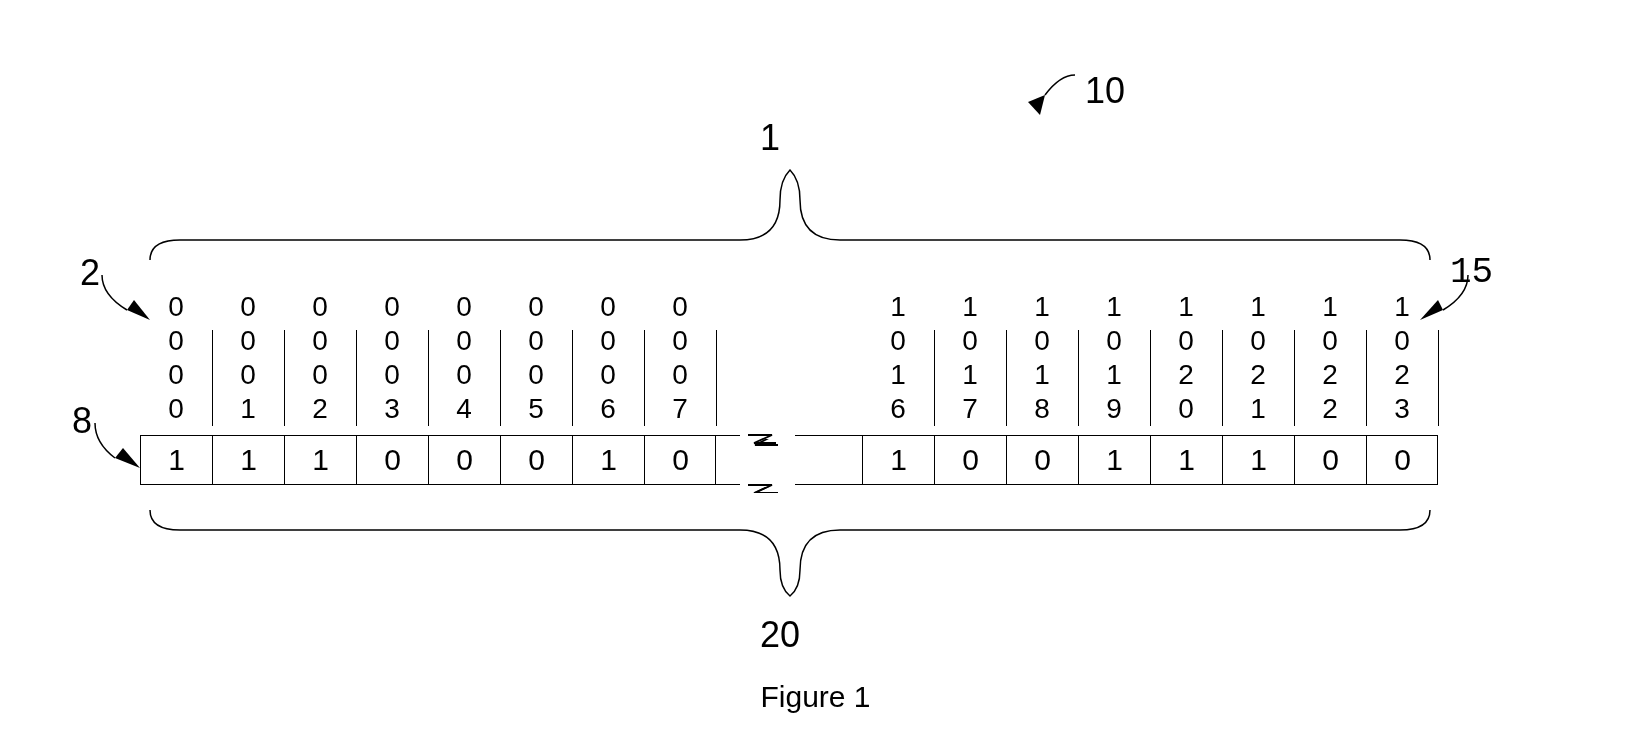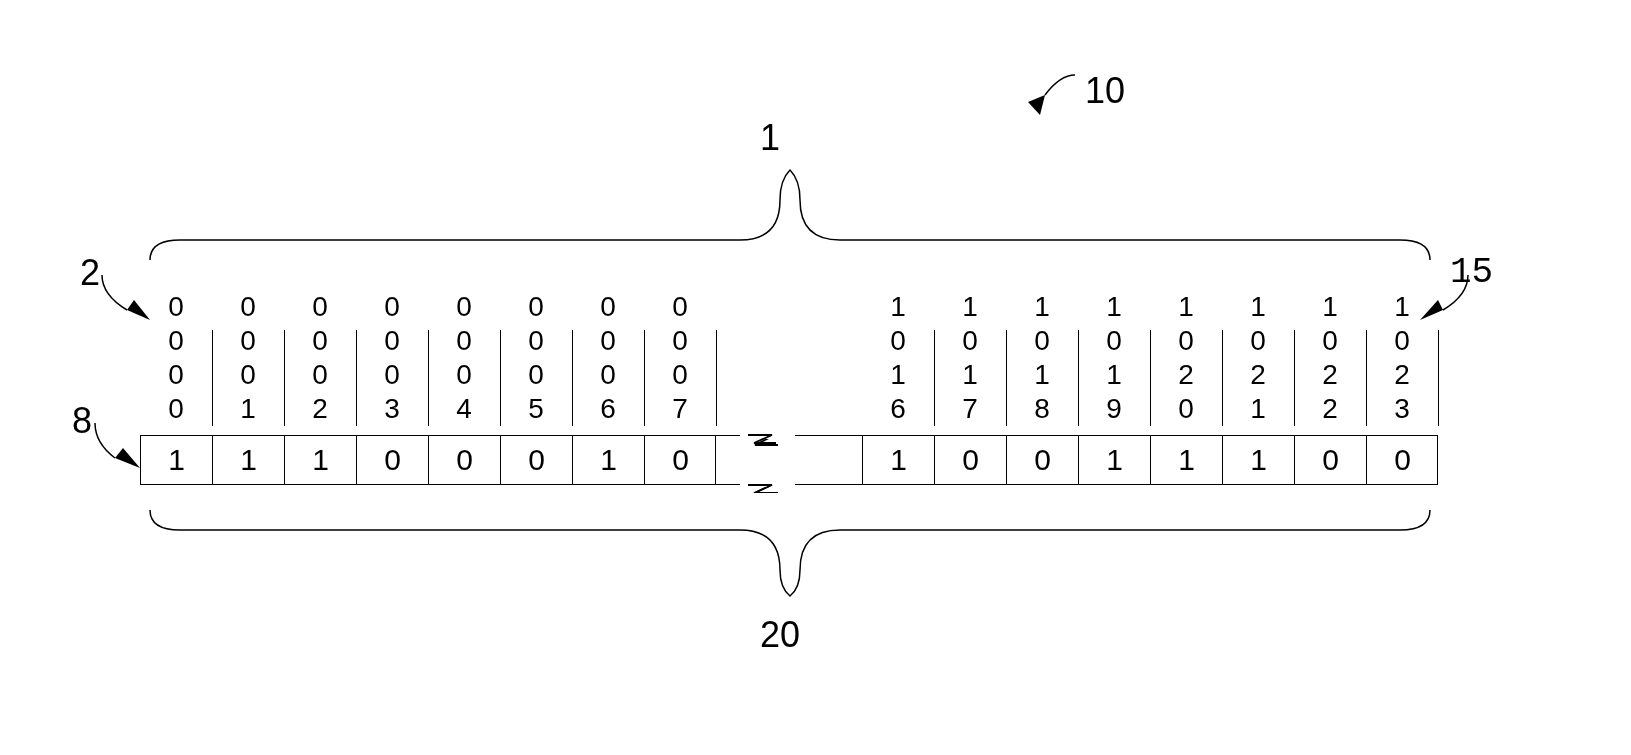--- a/index.html
+++ b/index.html
@@ -254,14 +254,15 @@
              Q 660 30 660 70
              Q 660 88 670 96
              Q 680 88 680 70
              Q 680 30 720 30
              L 1280 30
              Q 1310 30 1310 10" fill="none" stroke="#000" stroke-width="1.5"></path>
   </svg>
 
   <div class="abs num" style="left:760px; top:602px;">20</div>
 
+  <div class="abs caption" style="left:0; right:0; top:680px;">Figure 1</div>
 
 </div>
 
 </body></html>

